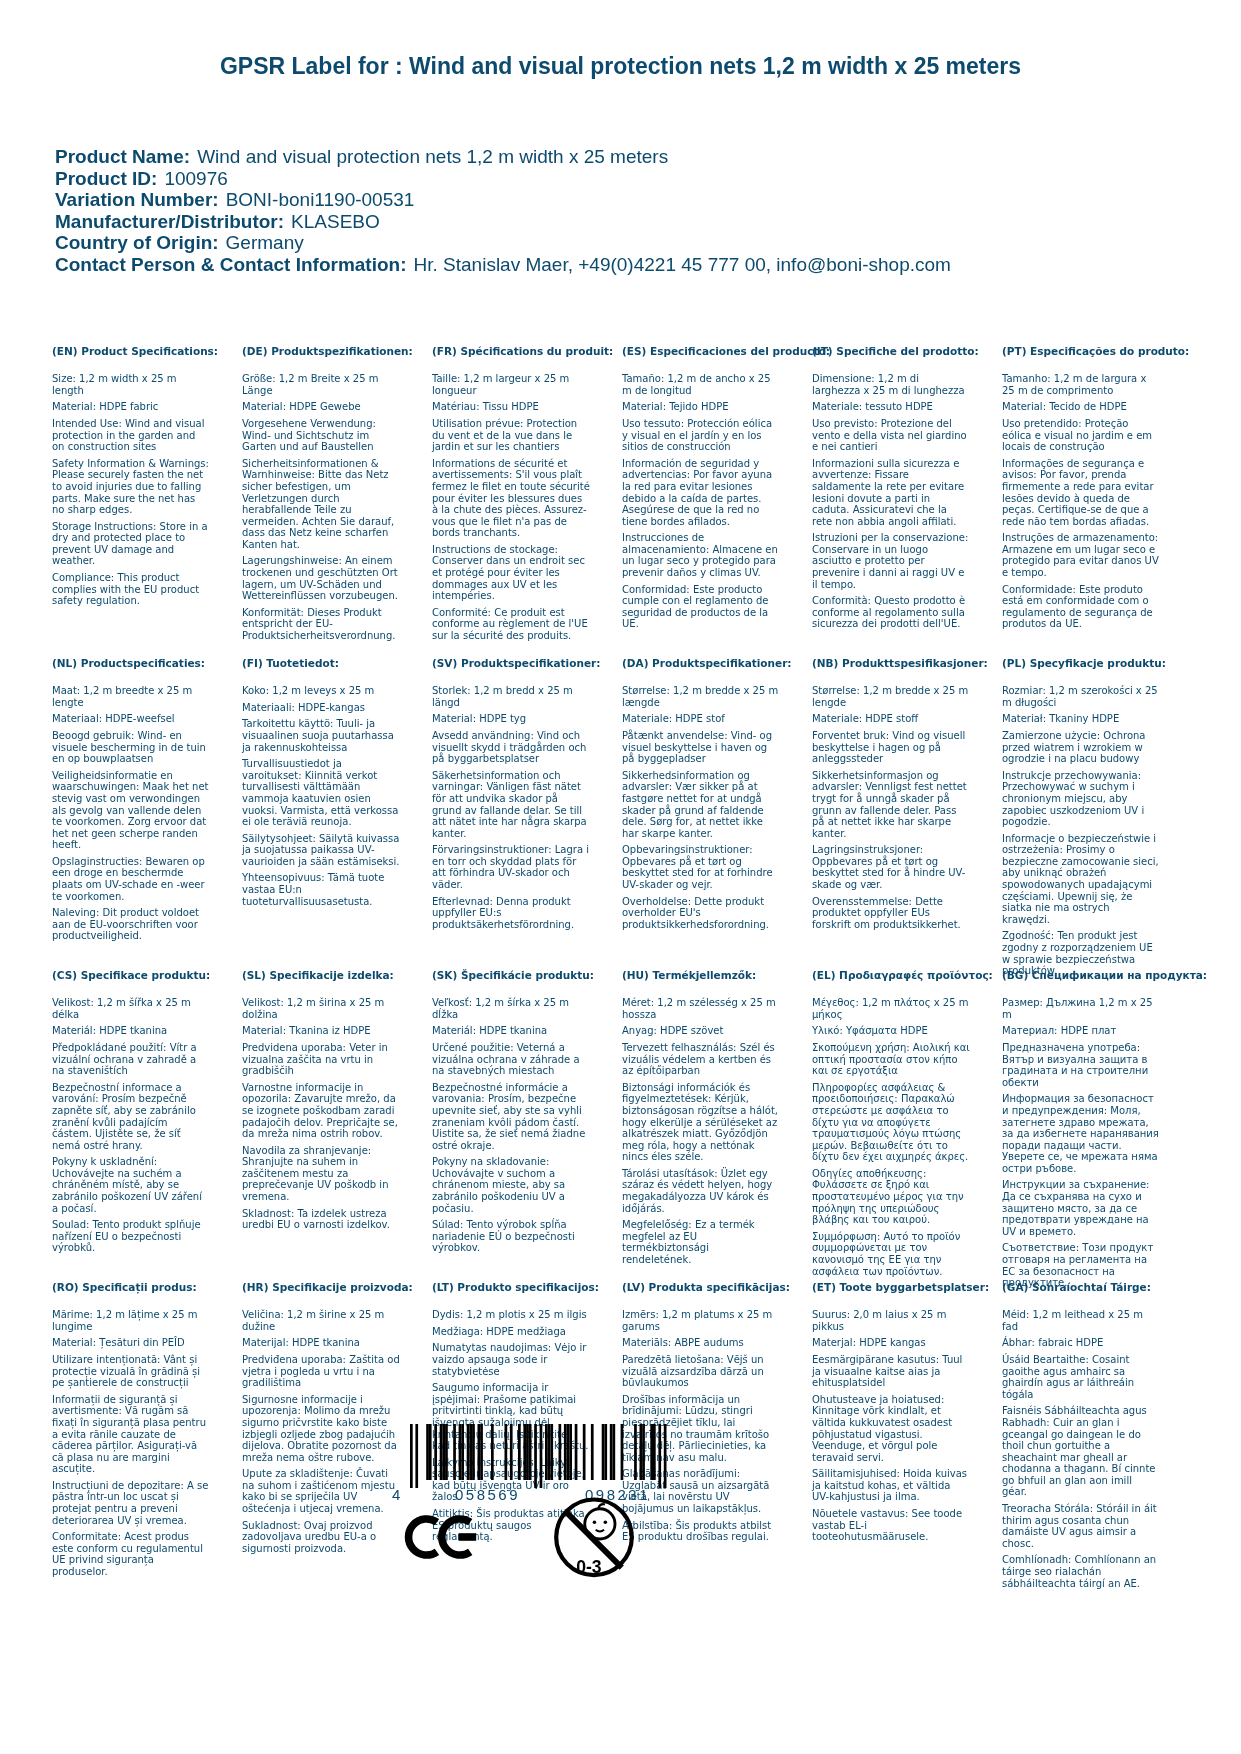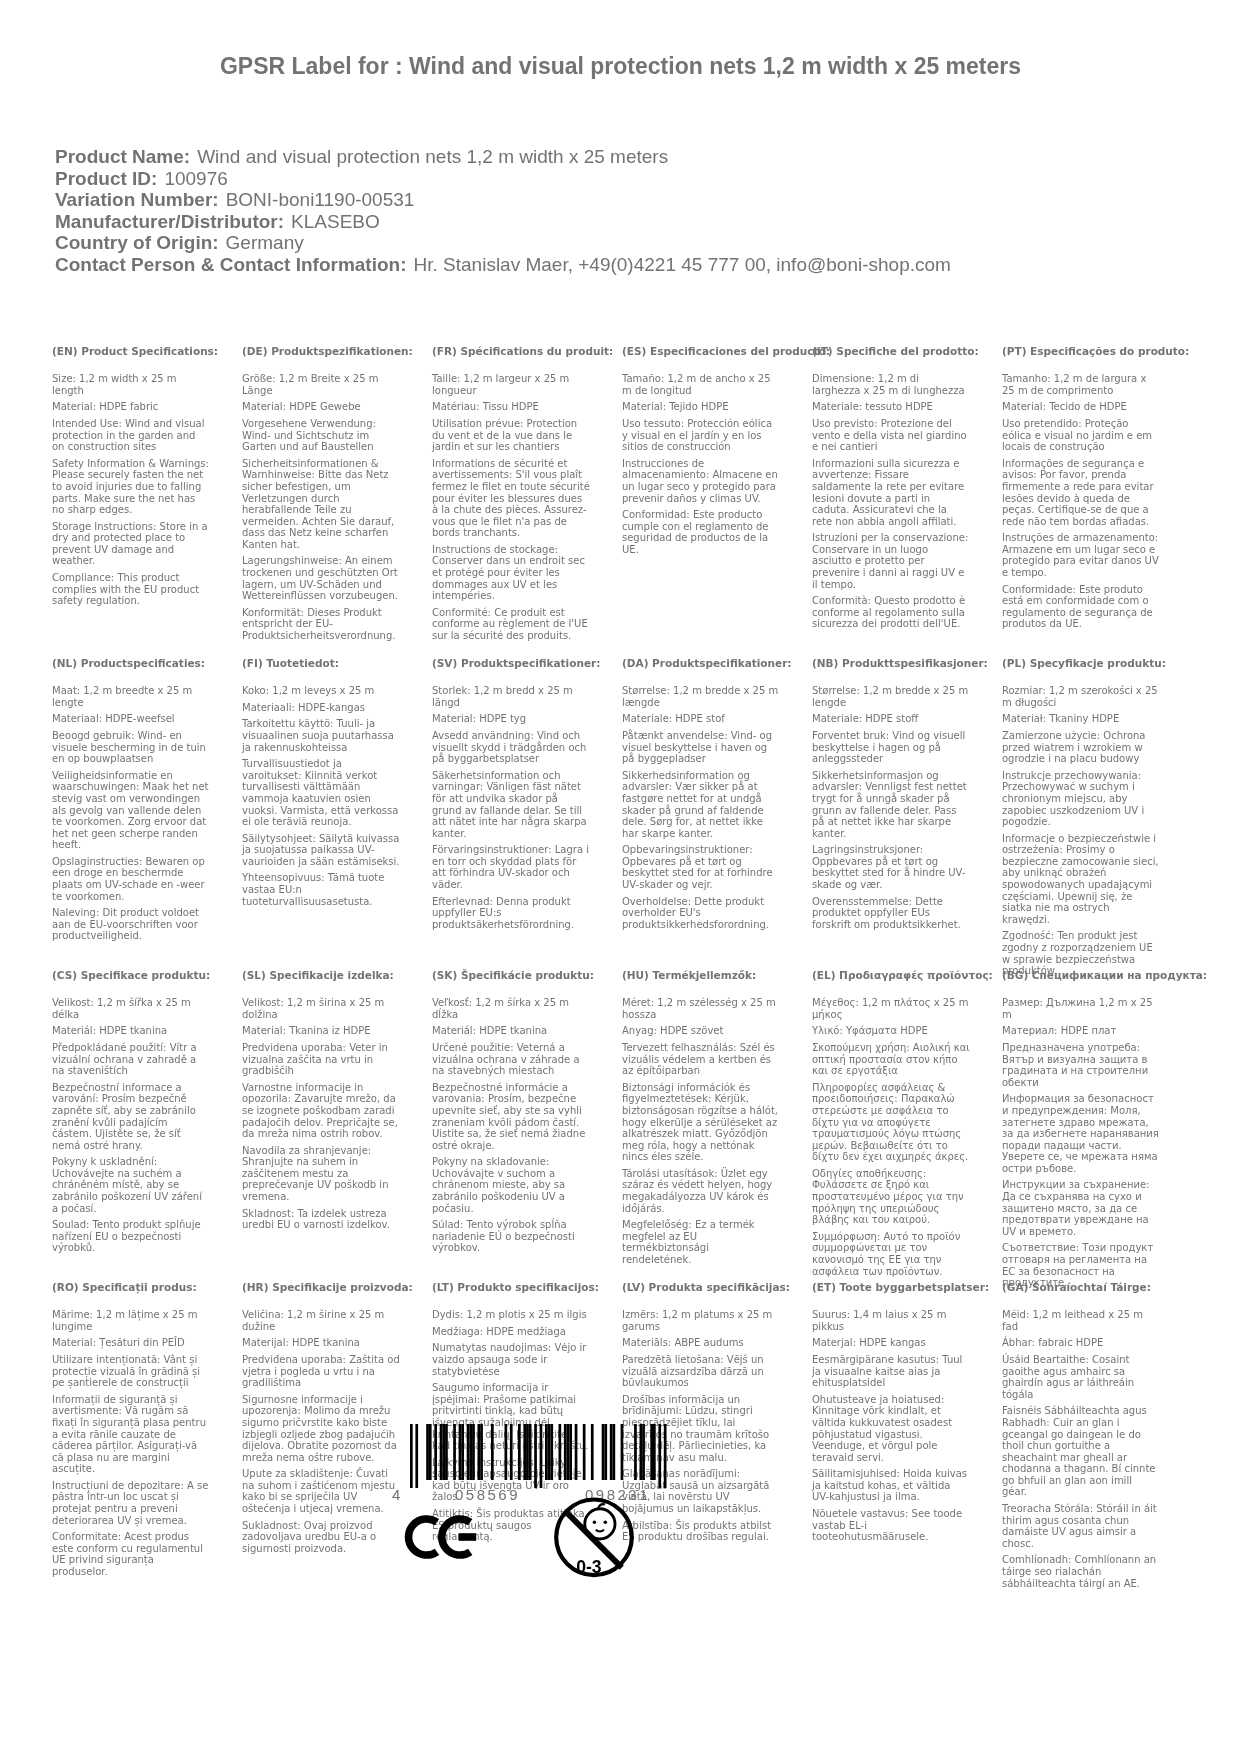--- a/index.html
+++ b/index.html
@@ -1,16 +1,16 @@
 <!DOCTYPE html>
 <html><head>
 <meta charset="utf-8">
 <style>
   html,body{margin:0;padding:0;background:#fff;}
-  .page{position:relative;width:1241px;height:1754px;background:#fff;color:#737373;
+  .page{position:relative;width:1241px;height:1754px;background:#fff;color:#0c4a6e;
         font-family:"DejaVu Sans",sans-serif;overflow:hidden;}
   .title{position:absolute;top:50px;left:50%;transform:translateX(-50%);
          width:850px;margin:0;text-align:center;
          font-family:"Liberation Sans",sans-serif;font-weight:700;
          font-size:23px;line-height:1.45;}
   .product-info{position:absolute;top:146px;left:55px;
          font-family:"Liberation Sans",sans-serif;font-size:19px;line-height:21.5px;}
   .pi-row{white-space:nowrap;}
   .pi-label{font-weight:700;}
   .pi-value{font-weight:400;margin-left:7px;}
@@ -71,20 +71,21 @@
         <p class="spec-par">Utilisation prévue: Protection du vent et de la vue dans le jardin et sur les chantiers</p>
         <p class="spec-par">Informations de sécurité et avertissements: S'il vous plaît fermez le filet en toute sécurité pour éviter les blessures dues à la chute des pièces. Assurez-vous que le filet n'a pas de bords tranchants.</p>
         <p class="spec-par">Instructions de stockage: Conserver dans un endroit sec et protégé pour éviter les dommages aux UV et les intempéries.</p>
         <p class="spec-par">Conformité: Ce produit est conforme au règlement de l'UE sur la sécurité des produits.</p>
       </div>
       <div class="spec-cell">
         <div class="spec-heading">(ES) Especificaciones del producto:</div>
         <p class="spec-par">Tamaño: 1,2 m de ancho x 25 m de longitud</p>
         <p class="spec-par">Material: Tejido HDPE</p>
         <p class="spec-par">Uso tessuto: Protección eólica y visual en el jardín y en los sitios de construcción</p>
+        <p class="spec-par">Información de seguridad y advertencias: Por favor ayuna la red para evitar lesiones debido a la caída de partes. Asegúrese de que la red no tiene bordes afilados.</p>
         <p class="spec-par">Instrucciones de almacenamiento: Almacene en un lugar seco y protegido para prevenir daños y climas UV.</p>
         <p class="spec-par">Conformidad: Este producto cumple con el reglamento de seguridad de productos de la UE.</p>
       </div>
       <div class="spec-cell">
         <div class="spec-heading">(IT) Specifiche del prodotto:</div>
         <p class="spec-par">Dimensione: 1,2 m di larghezza x 25 m di lunghezza</p>
         <p class="spec-par">Materiale: tessuto HDPE</p>
         <p class="spec-par">Uso previsto: Protezione del vento e della vista nel giardino e nei cantieri</p>
         <p class="spec-par">Informazioni sulla sicurezza e avvertenze: Fissare saldamente la rete per evitare lesioni dovute a parti in caduta. Assicuratevi che la rete non abbia angoli affilati.</p>
         <p class="spec-par">Istruzioni per la conservazione: Conservare in un luogo asciutto e protetto per prevenire i danni ai raggi UV e il tempo.</p>
@@ -238,21 +239,21 @@
         <div class="spec-heading">(LV) Produkta specifikācijas:</div>
         <p class="spec-par">Izmērs: 1,2 m platums x 25 m garums</p>
         <p class="spec-par">Materiāls: ABPE audums</p>
         <p class="spec-par">Paredzētā lietošana: Vējš un vizuālā aizsardzība dārzā un būvlaukumos</p>
         <p class="spec-par">Drošības informācija un brīdinājumi: Lūdzu, stingri piesprādzējiet tīklu, lai izvairītos no traumām krītošo detaļu dēļ. Pārliecinieties, ka tīklam nav asu malu.</p>
         <p class="spec-par">Glabāšanas norādījumi: Uzglabāt sausā un aizsargātā vietā, lai novērstu UV bojājumus un laikapstākļus.</p>
         <p class="spec-par">Atbilstība: Šis produkts atbilst ES produktu drošības regulai.</p>
       </div>
       <div class="spec-cell">
         <div class="spec-heading">(ET) Toote byggarbetsplatser:</div>
-        <p class="spec-par">Suurus: 1,4 m laius x 25 m pikkus</p>
+        <p class="spec-par">Suurus: 2,0 m laius x 25 m pikkus</p>
         <p class="spec-par">Materjal: HDPE kangas</p>
         <p class="spec-par">Eesmärgipärane kasutus: Tuul ja visuaalne kaitse aias ja ehitusplatsidel</p>
         <p class="spec-par">Ohutusteave ja hoiatused: Kinnitage võrk kindlalt, et vältida kukkuvatest osadest põhjustatud vigastusi. Veenduge, et võrgul pole teravaid servi.</p>
         <p class="spec-par">Säilitamisjuhised: Hoida kuivas ja kaitstud kohas, et vältida UV-kahjustusi ja ilma.</p>
         <p class="spec-par">Nõuetele vastavus: See toode vastab EL-i tooteohutusmäärusele.</p>
       </div>
       <div class="spec-cell">
         <div class="spec-heading">(GA) Sonraíochtaí Táirge:</div>
         <p class="spec-par">Méid: 1,2 m leithead x 25 m fad</p>
         <p class="spec-par">Ábhar: fabraic HDPE</p>

